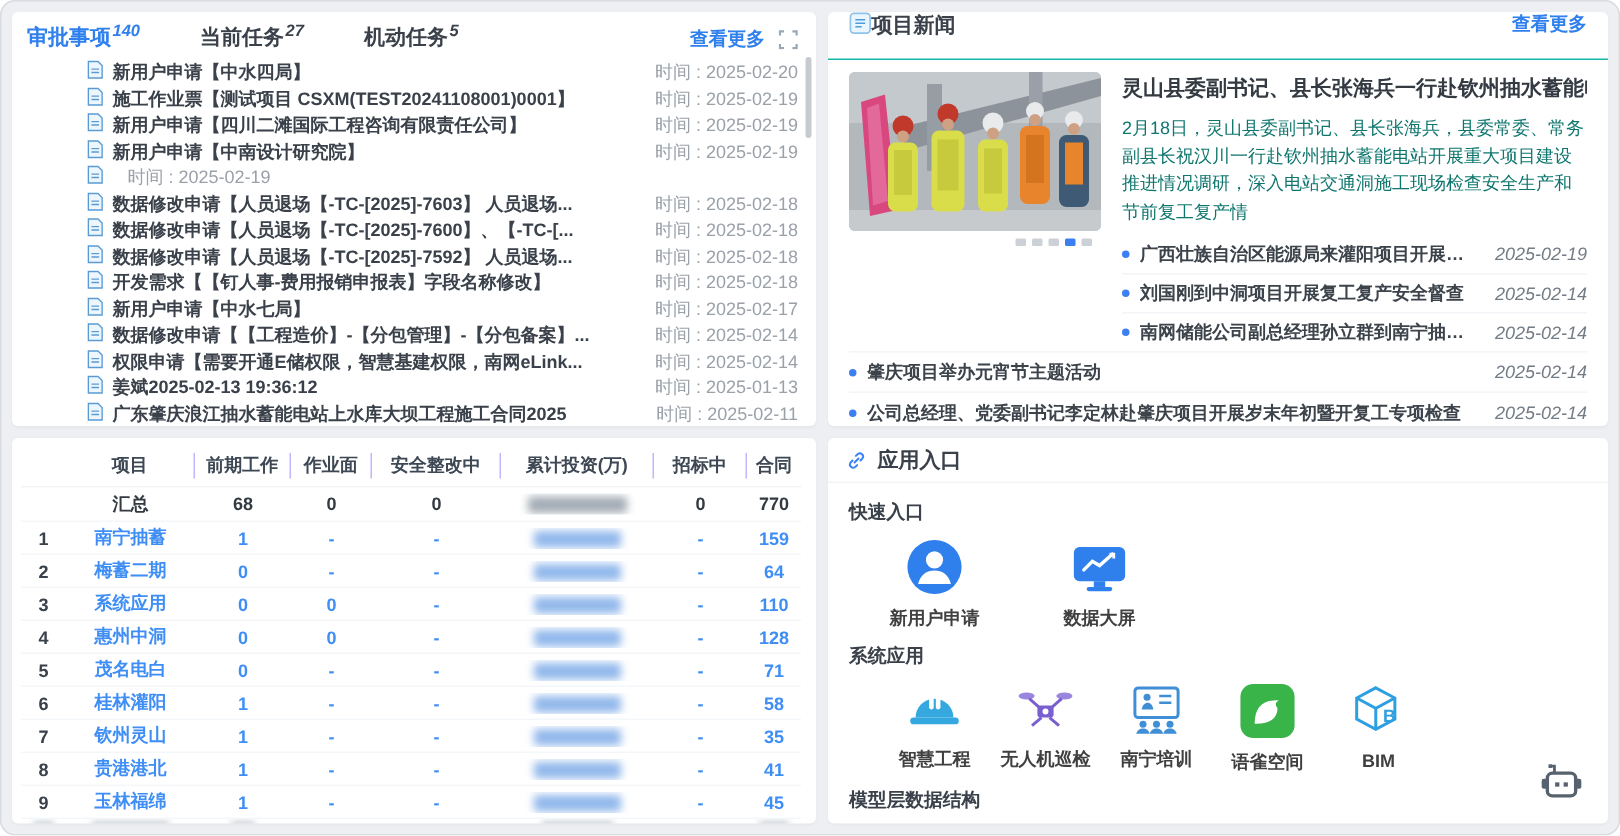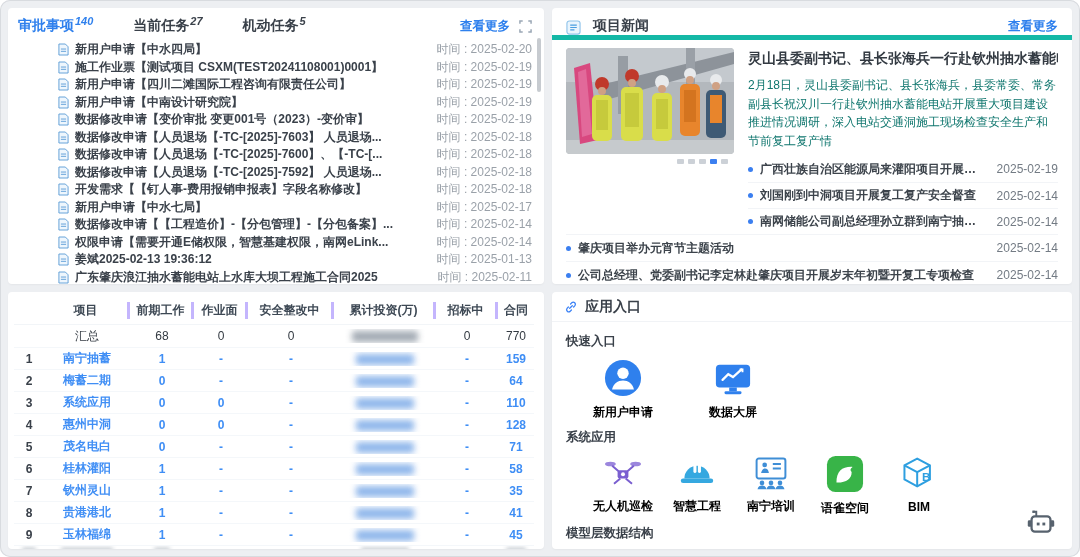--- a/index.html
+++ b/index.html
@@ -14,75 +14,75 @@
   .approvals { padding:8px 12px 0 10px; }
   .tabs { display:flex; gap:40px; align-items:flex-start; margin-bottom:6px; }
   .tab { cursor:pointer; }
   .tab-label { font-size:14px; font-weight:700; color:#3a414a; }
   .tab.active .tab-label { color:#2f80ed; }
   .tab-count { font-size:11px; font-style:italic; font-weight:700; color:#3a414a; position:relative; top:-5px; margin-left:1px; }
   .tab.active .tab-count { color:#2f80ed; }
   .head-right { position:absolute; top:10px; right:12px; display:flex; align-items:center; gap:9px; }
   .more { font-size:12.5px; color:#2f80ed; font-weight:700; cursor:pointer; text-decoration:none; }
   .alist { }
-  .arow { display:flex; align-items:center; height:17.5px; font-size:12px;padding-left:40px; }
+  .arow { display:flex; height:17.5px; font-size:12px;padding-left:40px; }
   .doc-ic { width:11px; height:13px; margin-right:6px; flex:0 0 aupx; display:inline-flex; }
   .arow-title { flex:1; color:#3a414a; font-weight:600; white-space:nowrap; overflow:hidden; }
   .arow-time { color:#9aa1a9; margin-left:10px; white-space:nowrap; }
   .scrollthumb { position:absolute; right:3px; top:30px; width:4px; height:54px; background:#c7cbd0; border-radius:2px; }
 
   
-  .news-head { height:32px; display:flex; align-items:flex-end; gap:12px; padding:0 14px; border-bottom:5px solid #14b8a6; }
+  .news-head { height:32px; display:flex; align-items:flex-start; gap:0; padding:0 14px; border-bottom:1px solid #14b8a6; }
   .news-head-title { font-size:14px; font-weight:700; color:#3a414a; }
   .news-head .more { margin-left:auto; }
   .news-body { padding:8px 14px 0 14px; }
   .news-top { display:flex; gap:14px; }
   .news-imgcol { flex:0 0 168px; }
   .news-img { width:168px; height:106px; border-radius:4px; overflow:hidden; cursor:pointer; }
   .dots { display:flex; gap:4px; justify-content:flex-end; padding:5px 6px 0 0; }
   .dot { width:7px; height:5px; border-radius:1px; background:#ccd1d7; cursor:pointer; }
   .dot.active { background:#3b7ff0; }
   .news-right { flex:1; min-width:0; }
   .feat-title { font-size:14px; font-weight:700; color:#333a42; margin:2px 0 8px; white-space:nowrap; overflow:hidden; cursor:pointer; }
   .feat-sum { font-size:12px; color:#0f766e; line-height:1.55; margin-bottom:6px; }
   .nrow { display:flex; align-items:center; height:26px; font-size:12px; border-top:1px solid #f2f4f7; cursor:pointer; }
   .side-list .nrow:first-of-type { border-top:none; }
   .bullet { width:5px; height:5px; border-radius:50%; background:#3b7ff0; margin-right:7px; flex:0 0 5px; }
   .nrow-title { flex:1; color:#3c434b; font-weight:600; white-space:nowrap; overflow:hidden; text-overflow:ellipsis; }
-  .nrow-date { color:#737b84; margin-left:12px; white-space:nowrap; }
+  .nrow-date { color:#737b84; margin-left:12px; white-space:nowrap;font-style:italic; }
   .news-list .nrow { height:27px; }
 
   
   .table-panel { padding:4px 10px 0 6px; }
   .tr { display:grid; grid-template-columns:30px 86px 64px 54px 86px 102px 62px 1fr; align-items:center; }
   .td { text-align:center; font-size:12px; overflow:hidden; white-space:nowrap; }
   .tr.th { height:28px; }
-  .tr.th .td { font-weight:700; color:#3d4854; border-right:3px solid #c4b5fd; }
+  .tr.th .td { font-weight:700; color:#3d4854; border-right:1px solid #c4b5fd; }
   .tr.th .td:last-child, .tr.th .td:first-child { border-right:none; }
   .tr.summary { height:23px; border-top:1px solid #f2f5f8; }
-  .tr.summary .td { color:#333a42; font-weight:400; }
+  .tr.summary .td { color:#333a42; font-weight:700; }
   .tr.data { height:22px; border-top:1px solid #f4f7fa; cursor:pointer; }
   .tr.data .td { color:#3f8ef5; font-weight:600; }
   .tr.data .c0 { color:#3a414a; }
   .td.dash { color:#9aa3ad; font-weight:400; }
   .mask { display:inline-block; width:58px; height:11px; border-radius:2px; background:#85b0e9; filter:blur(3px); vertical-align:middle; opacity:.9; }
   .mask-dark { background:#9aa3ad; width:66px; }
   .tr.partial { height:10px; border-top:1px solid #f4f7fa; overflow:hidden; }
   .stub { display:inline-block; height:9px; border-radius:2px; background:#cfd4d9; filter:blur(2px); vertical-align:top; margin-top:3px; }
 
   
   .apps-head { height:30px; display:flex; align-items:center; gap:7px; padding:0 12px; border-bottom:1px solid #f1f3f6; }
   .apps-head-title { font-size:14px; font-weight:700; color:#3a414a; }
   .apps-body { padding:7px 22px 0 14px; }
   .sec-label { font-size:12.5px; font-weight:700; color:#3a414a; margin:4px 0 9px; }
   .app-row { display:flex; margin-left:24px; margin-bottom:8px; }
   .quick-row { gap:44px; }
   .sys-row { gap:8px; }
   .app-item { width:66px; display:flex; flex-direction:column; align-items:center; gap:7px; cursor:pointer; }
-  .app-label { font-size:12px; color:#000000; font-weight:600; white-space:nowrap; }
+  .app-label { font-size:12px; color:#404040; font-weight:600; white-space:nowrap; }
   .robot { position:absolute; right:22px; bottom:12px; cursor:pointer; }
 </style>
 </head>
 <body>
 
 <div class="page">
 
   <section class="panel approvals">
     <div class="tabs">
       <div class="tab active">
@@ -149,21 +149,20 @@
           <span class="arow-time">时间 : 2025-02-19</span>
         </div>
 
         <div class="arow">
           <span class="doc-ic">
             <svg width="11" height="13" viewBox="0 0 12 14">
               <path d="M1 1h7l3 3v9H1z" fill="#eef6fd" stroke="#5b9bd5" stroke-width="1"></path>
               <path d="M3.2 6.5h5.6M3.2 9h5.6" stroke="#5b9bd5" stroke-width="1"></path>
             </svg>
           </span>
-          <span class="arow-title">数据修改申请【变价审批 变更001号（2023）-变价审】</span>
           <span class="arow-time">时间 : 2025-02-19</span>
         </div>
 
         <div class="arow">
           <span class="doc-ic">
             <svg width="11" height="13" viewBox="0 0 12 14">
               <path d="M1 1h7l3 3v9H1z" fill="#eef6fd" stroke="#5b9bd5" stroke-width="1"></path>
               <path d="M3.2 6.5h5.6M3.2 9h5.6" stroke="#5b9bd5" stroke-width="1"></path>
             </svg>
           </span>
@@ -530,40 +529,40 @@
                 <rect x="12" y="34" width="18" height="3" rx="1.5" fill="#2f80ed"></rect>
               </svg>
           </span>
           <span class="app-label">数据大屏</span>
         </div>
       </div>
       <div class="sec-label">系统应用</div>
       <div class="app-row sys-row">
         <div class="app-item">
           <span style="display:inline-flex;">
+            <svg width="40" height="36" viewBox="0 0 44 40">
+                <path d="M8 26a14 14 0 0128 0z" fill="#35a8e0"></path>
+                <rect x="18" y="10" width="3.4" height="10" rx="1.6" fill="#fff"></rect>
+                <rect x="23" y="10" width="3.4" height="10" rx="1.6" fill="#fff"></rect>
+                <rect x="4" y="26" width="36" height="5" rx="2.5" fill="#35a8e0"></rect>
+              </svg>
+          </span>
+          <span class="app-label">智慧工程</span>
+        </div>
+        <div class="app-item">
+          <span style="display:inline-flex;">
             <svg width="40" height="36" viewBox="0 0 44 40" stroke="#7a5fd0" fill="none" stroke-width="2.2">
                 <ellipse cx="8" cy="10" rx="6" ry="2.6" fill="#9b86dd" stroke="none"></ellipse>
                 <ellipse cx="36" cy="10" rx="6" ry="2.6" fill="#9b86dd" stroke="none"></ellipse>
                 <path d="M10 12l8 7M34 12l-8 7M12 32l7-6M32 32l-7-6"></path>
                 <rect x="16" y="17" width="12" height="9" rx="2.5" fill="#7a5fd0" stroke="none"></rect>
                 <circle cx="22" cy="21.5" r="2.2" fill="#fff" stroke="none"></circle>
               </svg>
           </span>
           <span class="app-label">无人机巡检</span>
-        </div>
-        <div class="app-item">
-          <span style="display:inline-flex;">
-            <svg width="40" height="36" viewBox="0 0 44 40">
-                <path d="M8 26a14 14 0 0128 0z" fill="#35a8e0"></path>
-                <rect x="18" y="10" width="3.4" height="10" rx="1.6" fill="#fff"></rect>
-                <rect x="23" y="10" width="3.4" height="10" rx="1.6" fill="#fff"></rect>
-                <rect x="4" y="26" width="36" height="5" rx="2.5" fill="#35a8e0"></rect>
-              </svg>
-          </span>
-          <span class="app-label">智慧工程</span>
         </div>
         <div class="app-item">
           <span style="display:inline-flex;">
             <svg width="40" height="36" viewBox="0 0 44 40">
                 <rect x="6" y="4" width="32" height="22" rx="2.5" fill="none" stroke="#3f8ed6" stroke-width="2.2"></rect>
                 <circle cx="15" cy="11" r="2.6" fill="#3f8ed6"></circle>
                 <path d="M11 20c.6-3.4 2.4-5 4.5-5s3.6 1.6 4.2 5z" fill="#3f8ed6"></path>
                 <path d="M24 10h9M24 15h9" stroke="#3f8ed6" stroke-width="2"></path>
                 <circle cx="12" cy="31" r="2.6" fill="#3f8ed6"></circle>
                 <circle cx="22" cy="31" r="2.6" fill="#3f8ed6"></circle>

